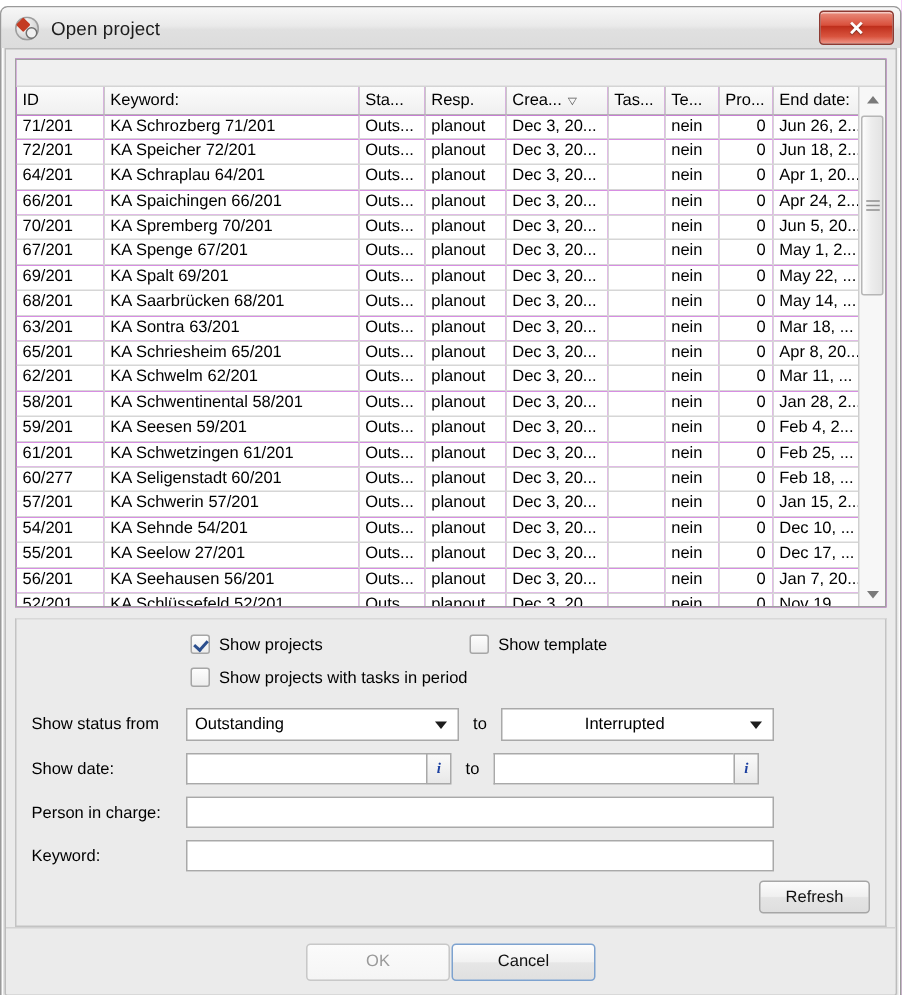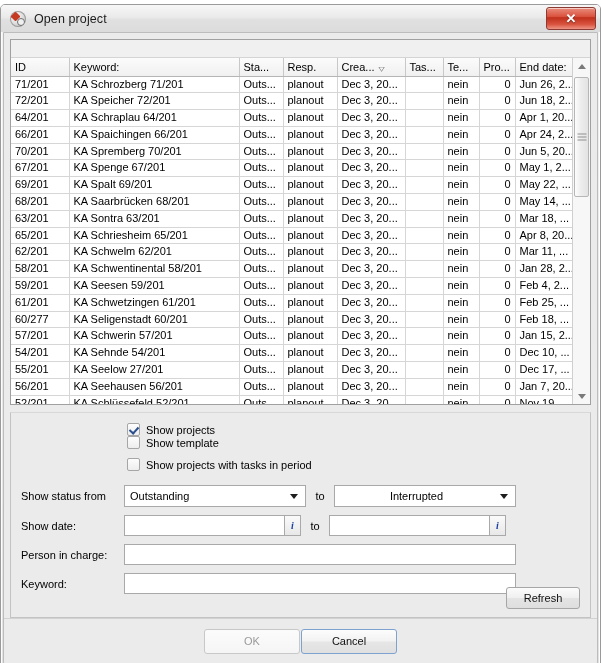--- a/index.html
+++ b/index.html
@@ -249,23 +249,22 @@
     flex: 1 1 auto;
     background: #ebebeb;
     border: 1px solid #c3c3c3;
     border-top-color: #d8d8d8;
     box-sizing: border-box;
     padding: 10px 10px 8px 10px;
     position: relative;
   }
   .chk-row {
     display: flex;
-    align-items: flex-start;
+    align-items: center;
     margin-bottom: 9px;
-    flex-direction: column;
   }
   .chk {
     display: inline-flex;
     align-items: center;
     cursor: pointer;
     white-space: nowrap;
   }
   .chkbox {
     width: 13px; height: 13px;
     flex: 0 0 13px;

